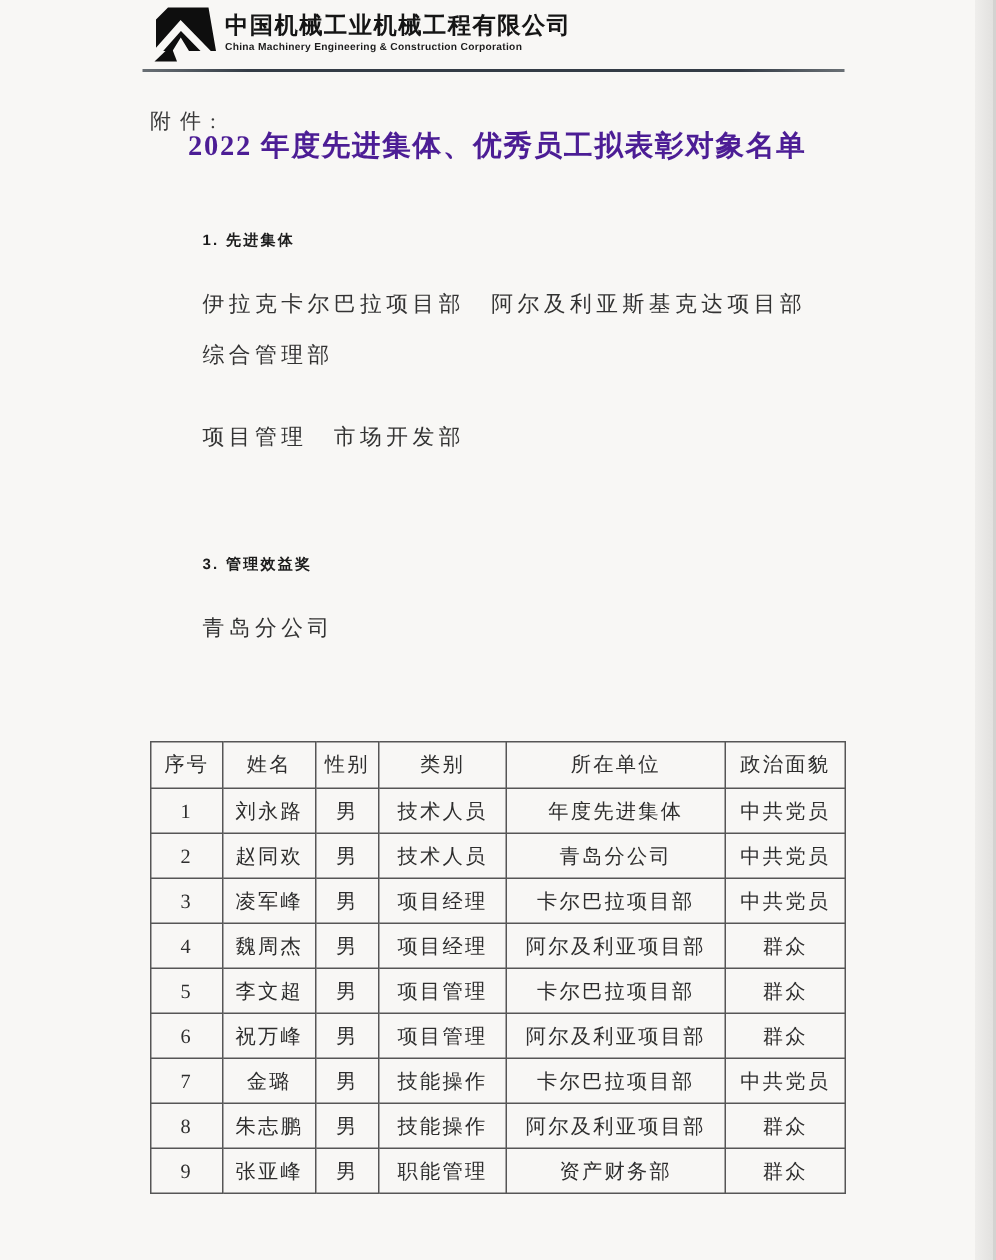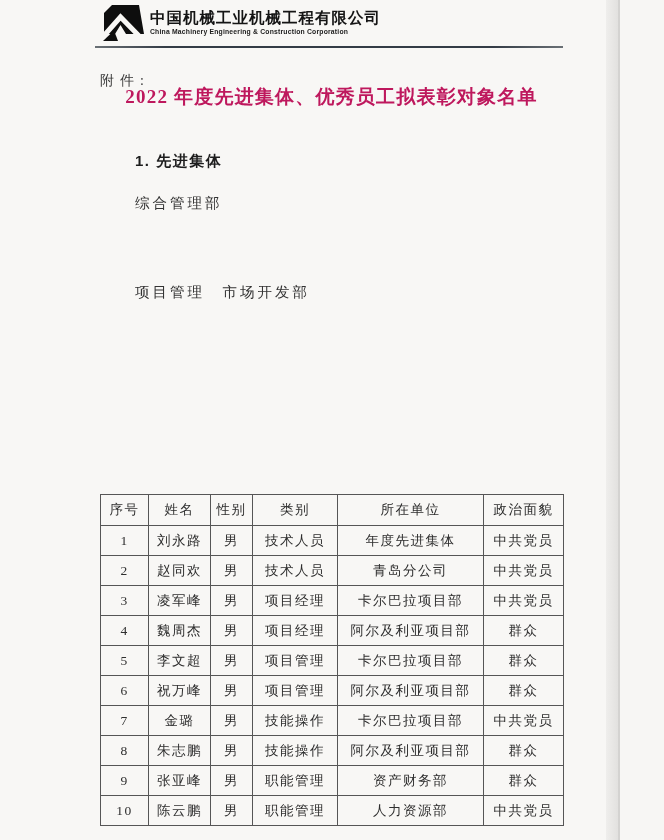--- a/index.html
+++ b/index.html
@@ -1,34 +1,34 @@
 <!DOCTYPE html>
 <html><head>
 <meta charset="utf-8">
 <style>
   html,body{margin:0;padding:0;}
   body{width:664px;height:840px;background:#f7f6f4;font-family:"Liberation Serif",serif;color:#2b2b2b;}
-  .page{position:relative;width:596px;height:840px;overflow:hidden;background:#f8f7f5;padding-left:24px;}
+  .page{position:relative;width:664px;height:840px;overflow:hidden;background:#f8f7f5;}
   .scan-edge{position:absolute;top:0;right:0;width:14px;height:100%;background:linear-gradient(to right,#efeeec,#e0dfdd);}
   .scan-edge-line{position:absolute;top:0;right:0;width:2px;height:100%;background:#d4d3d1;}
 
   
   .header-row{position:absolute;top:4px;left:99px;display:flex;align-items:flex-start;}
   .logo{width:46px;height:41px;flex:0 0 auto;}
   .co-names{margin-left:5px;padding-top:5px;}
   .co-zh{font-family:"Liberation Sans",sans-serif;font-weight:700;font-size:15.5px;letter-spacing:1px;color:#151515;line-height:18px;white-space:nowrap;}
   .co-en{font-family:"Liberation Sans",sans-serif;font-weight:700;font-size:6.8px;letter-spacing:0.2px;color:#1c1c1c;line-height:9px;white-space:nowrap;}
   .rule{position:absolute;top:46px;left:95px;width:468px;height:2px;background:linear-gradient(to right,#6a7075,#343c46 15%,#343c46 85%,#6a7075);}
 
   .attach{position:absolute;top:72px;left:100px;font-size:14px;letter-spacing:6px;color:#3a3a3a;}
-  .doc-title{position:absolute;top:84px;left:100px;width:463px;text-align:center;font-size:19px;font-weight:700;letter-spacing:1.2px;color:#be185d;white-space:nowrap;}
+  .doc-title{position:absolute;top:84px;left:100px;width:463px;text-align:center;font-size:19px;font-weight:700;letter-spacing:1.2px;color:#4c1d95;white-space:nowrap;}
 
   .section{position:absolute;left:135px;width:430px;}
   .sec-1{top:151px;} .sec-2{top:275px;} .sec-3{top:367px;}
-  .sec-heading{font-family:"Liberation Sans",sans-serif;font-weight:700;font-size:15px;letter-spacing:1.5px;color:#1d1d1d;margin:0 0 15px 0;line-height:20px;}
+  .sec-heading{font-family:"Liberation Sans",sans-serif;font-weight:700;font-size:10px;letter-spacing:1.5px;color:#1d1d1d;margin:0 0 15px 0;line-height:20px;}
   .sec-line{font-size:14.5px;letter-spacing:3px;color:#333;line-height:34px;margin:0;white-space:nowrap;}
 
   .roster-title{position:absolute;top:446px;left:100px;width:463px;text-align:center;font-size:16.5px;font-weight:700;letter-spacing:1px;color:#222;white-space:nowrap;}
 
   table.roster{position:absolute;top:494px;left:100px;width:463px;border-collapse:collapse;table-layout:fixed;border:1.5px solid #474747;}
   table.roster th,table.roster td{border:1px solid #565656;text-align:center;vertical-align:middle;font-weight:400;font-size:13.5px;letter-spacing:1.5px;color:#2e2e2e;padding:0;overflow:hidden;white-space:nowrap;}
   table.roster th{height:30px;}
   table.roster td{height:29px;}
   col.c1{width:48px;} col.c2{width:62px;} col.c3{width:42px;} col.c4{width:85px;} col.c5{width:146px;} col.c6{width:80px;}
 </style>
@@ -50,27 +50,32 @@
       <div class="co-en">China Machinery Engineering &amp; Construction Corporation</div>
     </div>
   </div>
   <div class="rule"></div>
 
   <div class="attach">附件:</div>
   <div class="doc-title">2022 年度先进集体、优秀员工拟表彰对象名单</div>
 
   <div class="section sec-1">
     <p class="sec-heading">1. 先进集体</p>
+    <p class="sec-line">伊拉克卡尔巴拉项目部　阿尔及利亚斯基克达项目部</p>
     <p class="sec-line">综合管理部</p>
   </div>
 
   <div class="section sec-2">
     <p class="sec-line">项目管理　市场开发部</p>
   </div>
 
+  <div class="section sec-3">
+    <p class="sec-heading">3. 管理效益奖</p>
+    <p class="sec-line">青岛分公司</p>
+  </div>
 
 
   <table class="roster">
     <colgroup>
       <col class="c1">
         <col class="c2">
         <col class="c3">
         <col class="c4">
         <col class="c5">
         <col class="c6">
@@ -151,23 +156,15 @@
           <td>群众</td>
         </tr>
         <tr>
           <td>9</td>
           <td>张亚峰</td>
           <td>男</td>
           <td>职能管理</td>
           <td>资产财务部</td>
           <td>群众</td>
         </tr>
-        <tr>
-          <td>10</td>
-          <td>陈云鹏</td>
-          <td>男</td>
-          <td>职能管理</td>
-          <td>人力资源部</td>
-          <td>中共党员</td>
-        </tr>
       </tbody>
   </table>
 </div>
 
 </body></html>

